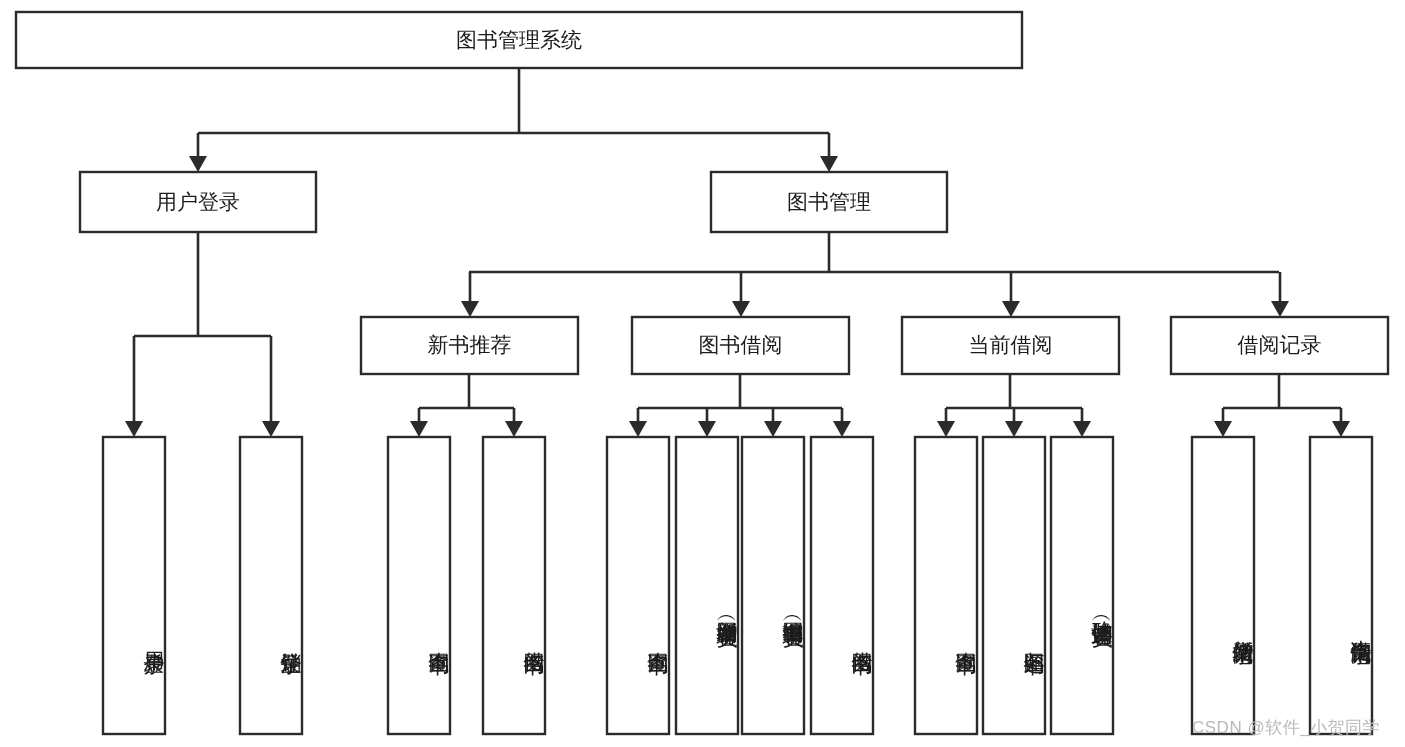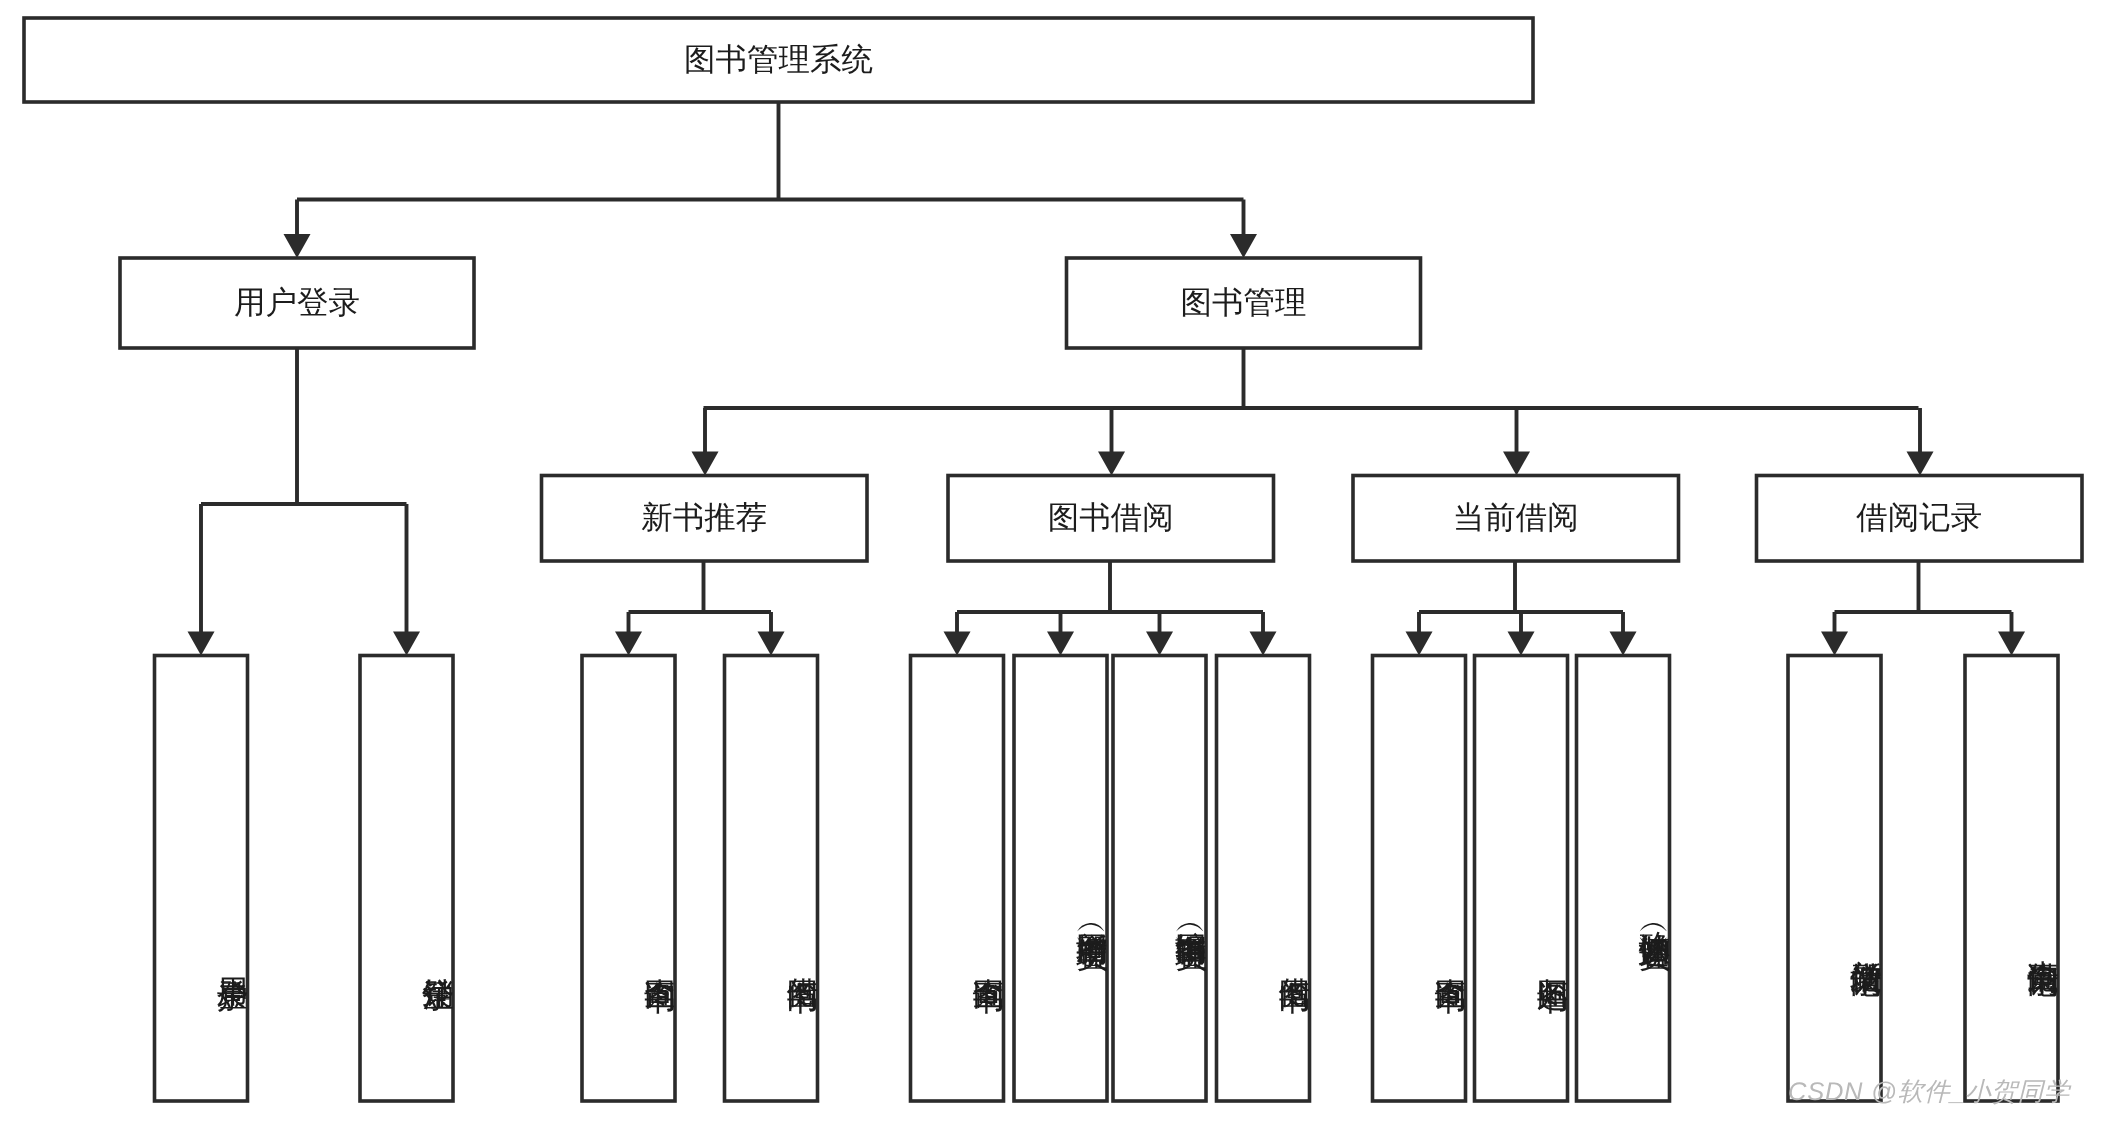--- a/index.html
+++ b/index.html
@@ -227,14 +227,14 @@
       <div class="node-label-v" style="left: 607px; top: 540px; width: 62px; height: 194px;">查询图书</div>
       <div class="node-label-v" style="left: 676px; top: 482px; width: 62px; height: 252px;">新增图书（管理员）</div>
       <div class="node-label-v" style="left: 742px; top: 482px; width: 62px; height: 252px;">编辑图书（管理员）</div>
       <div class="node-label-v" style="left: 811px; top: 540px; width: 62px; height: 194px;">借阅图书</div>
       <div class="node-label-v" style="left: 915px; top: 540px; width: 62px; height: 194px;">查询图书</div>
       <div class="node-label-v" style="left: 983px; top: 540px; width: 62px; height: 194px;">归还图书</div>
       <div class="node-label-v" style="left: 1051px; top: 482px; width: 62px; height: 252px;">确认归还（管理员）</div>
       <div class="node-label-v" style="left: 1192px; top: 517px; width: 62px; height: 217px;">新增借阅记录</div>
       <div class="node-label-v" style="left: 1310px; top: 517px; width: 62px; height: 217px;">查询借阅记录</div>
     </div>
-  <div class="watermark" style="left: 1192px; top: 716px; font-style: italic;">CSDN @软件_小贺同学</div>
+  <div class="watermark" style="left: 1192px; top: 716px;">CSDN @软件_小贺同学</div>
 </div>
 
 </body></html>

